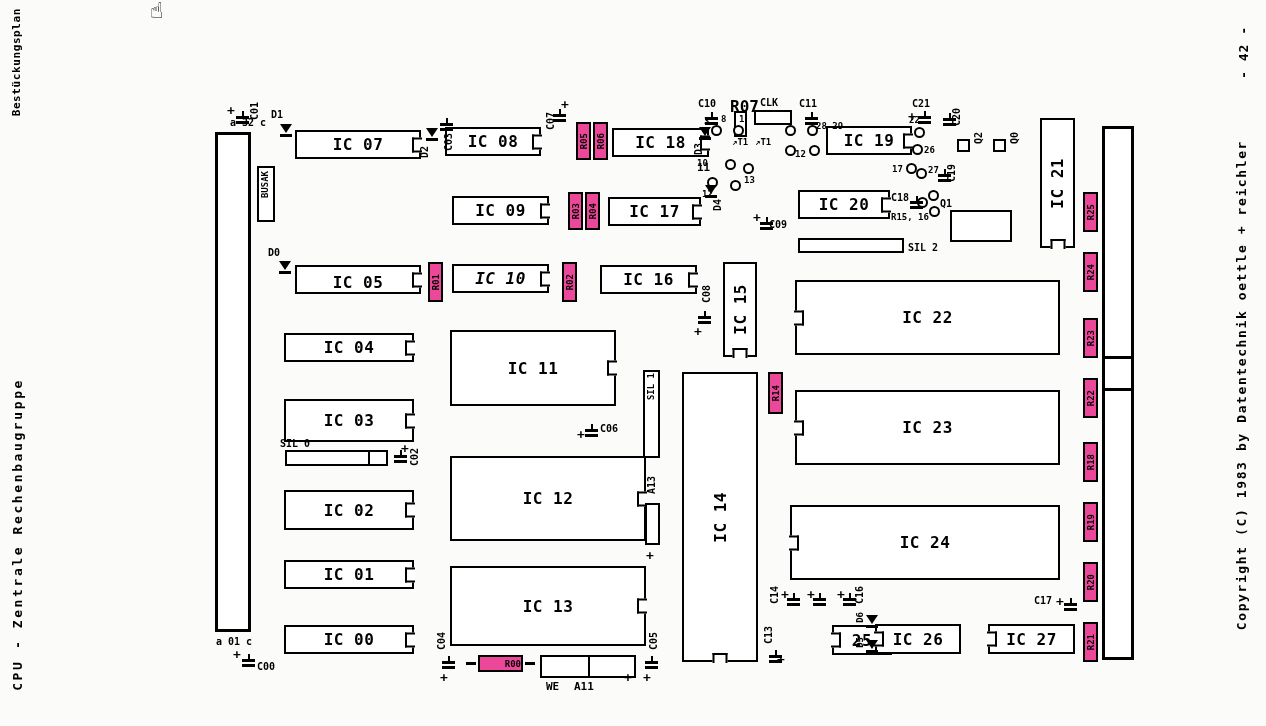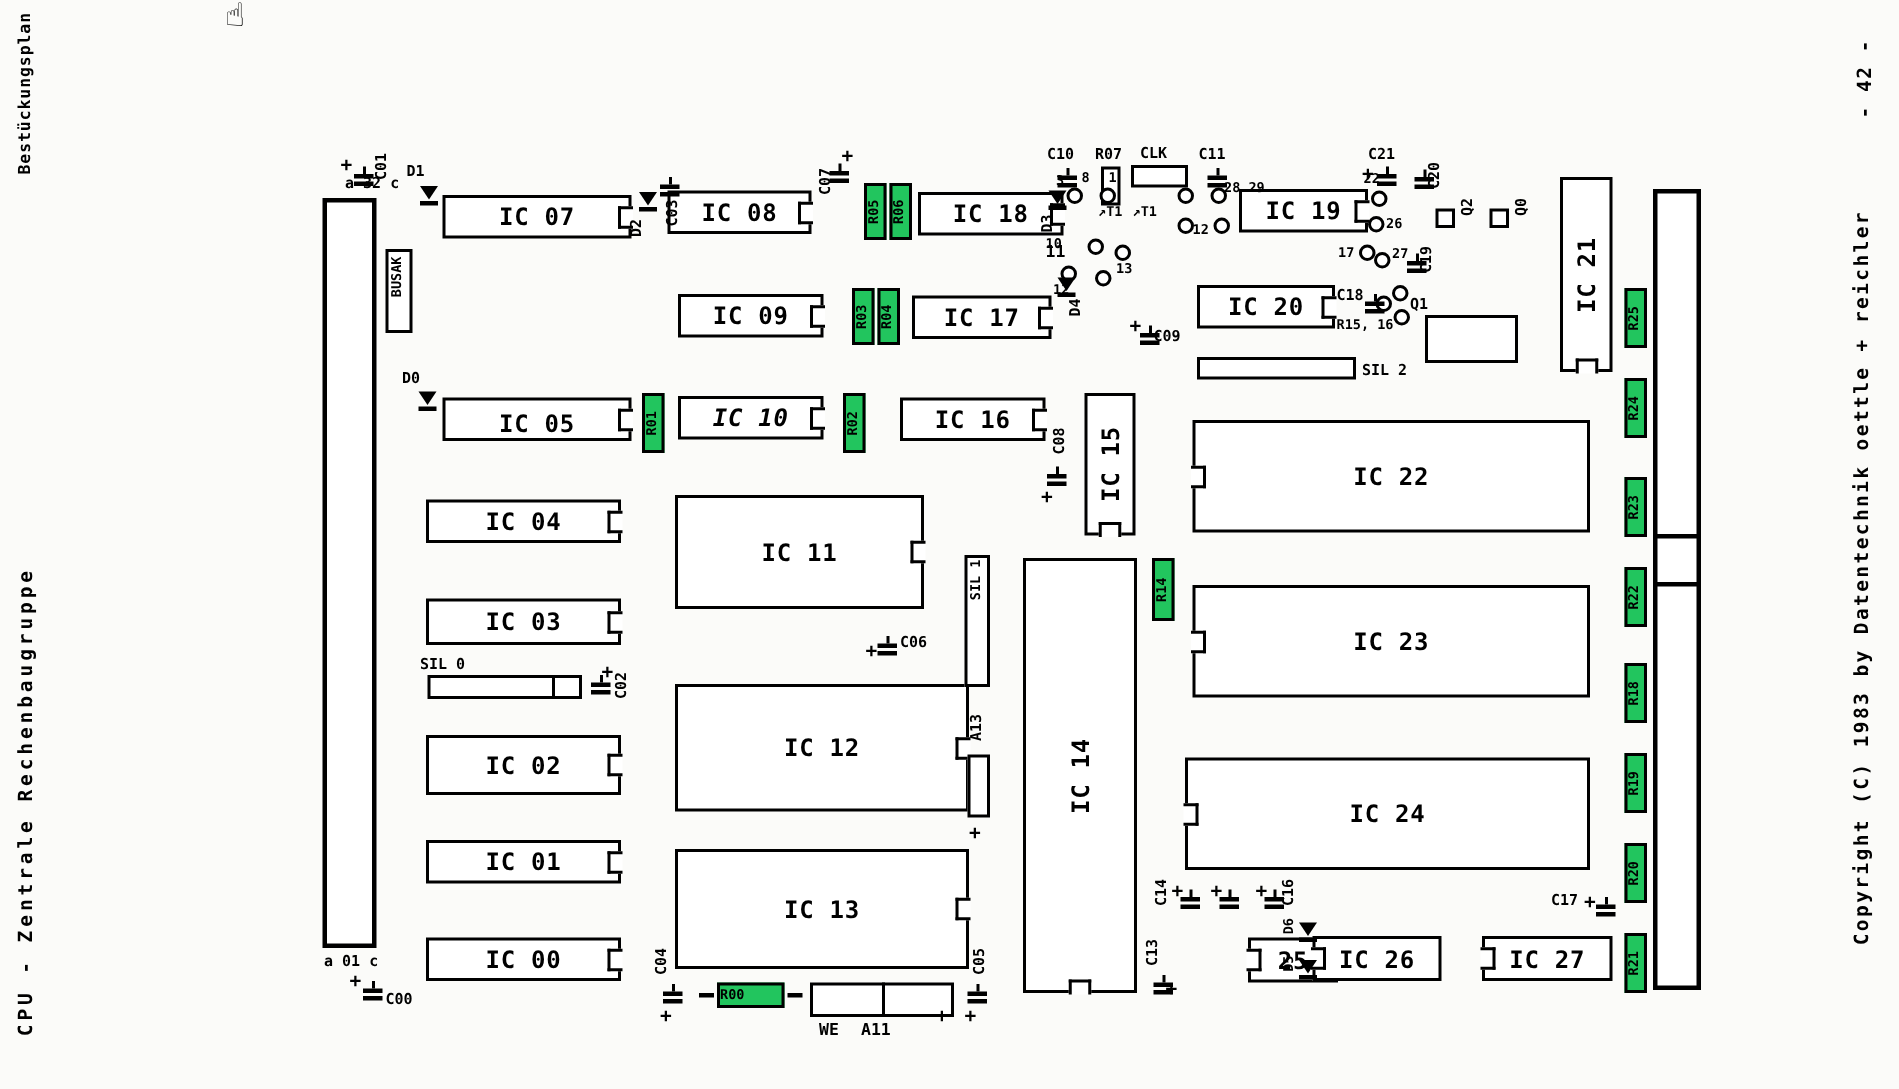--- a/index.html
+++ b/index.html
@@ -25,22 +25,22 @@
     display:flex; align-items:center; justify-content:center;
     font-weight:bold; font-size:16px; letter-spacing:0.5px;
   }
   .ic .lbl { white-space:nowrap; }
   .vtext { writing-mode:vertical-rl; transform:rotate(180deg); }
   .notch { position:absolute; background:#fff; z-index:2; display:block; }
   .notch.right  { right:-3px; top:50%; transform:translateY(-50%); width:10px; height:15px; border:2.5px solid #000; border-right:none; }
   .notch.left   { left:-3px;  top:50%; transform:translateY(-50%); width:10px; height:15px; border:2.5px solid #000; border-left:none; }
   .notch.bottom { bottom:-3px; left:50%; transform:translateX(-50%); width:15px; height:10px; border:2.5px solid #000; border-bottom:none; }
   .res {
-    background:#22c55e; border:2px solid #000; z-index:1;
-    display:flex; align-items:center; justify-content:flex-start;
+    background:#ec4899; border:2px solid #000; z-index:1;
+    display:flex; align-items:center; justify-content:flex-end;
     font-weight:bold; font-size:9px;
   }
   .box { background:#fff; border:2px solid #000; z-index:1; }
   .box.thick { border-width:3px; }
   .hline { height:2.5px; background:#000; z-index:2; }
   .vline { width:2px; background:#000; z-index:3; }
   .lbltxt { font-weight:bold; white-space:nowrap; z-index:4; line-height:1.1; }
   .circle { border:2px solid #000; border-radius:50%; background:#fff; z-index:2; }
   .square { border:2px solid #000; background:#fff; z-index:2; }
   .tp { font-weight:bold; font-size:9px; white-space:nowrap; z-index:4; }
@@ -98,21 +98,21 @@
         <i class="notch right"></i>
       </div>
       <div class="comp ic" style="left: 295px; top: 265px; width: 126px; height: 29px; align-items: flex-end;">
         <span class="lbl">IC 05</span>
         <i class="notch right"></i>
       </div>
       <div class="comp ic" style="left: 284px; top: 333px; width: 130px; height: 29px;">
         <span class="lbl">IC 04</span>
         <i class="notch right"></i>
       </div>
-      <div class="comp ic" style="left: 284px; top: 399px; width: 130px; height: 31px; text-align: right;">
+      <div class="comp ic" style="left: 284px; top: 399px; width: 130px; height: 43px; text-align: right;">
         <span class="lbl">IC 03</span>
         <i class="notch right"></i>
       </div>
       <div class="comp ic" style="left: 284px; top: 490px; width: 130px; height: 40px;">
         <span class="lbl">IC 02</span>
         <i class="notch right"></i>
       </div>
       <div class="comp ic" style="left: 284px; top: 560px; width: 130px; height: 29px;">
         <span class="lbl">IC 01</span>
         <i class="notch right"></i>
@@ -229,21 +229,21 @@
         <i class="b2"></i>
         <i class="st"></i>
       </div>
       <div class="comp lbltxt" style="left: 694px; top: 325px; font-size: 13px;">+</div>
       <div class="comp lbltxt" style="left: 698px; top: 98px; font-size: 10px;">C10</div>
       <div class="comp cap" style="left: 705px; top: 112px;">
         <i class="b1"></i>
         <i class="b2"></i>
         <i class="st"></i>
       </div>
-      <div class="comp lbltxt" style="left: 730px; top: 98px; font-size: 10px;">R07</div>
+      <div class="comp lbltxt" style="left: 730px; top: 98px; font-size: 16px;">R07</div>
       <div class="comp box" style="left: 734px; top: 111px; width: 13px; height: 26px;"></div>
       <div class="comp lbltxt" style="left: 760px; top: 97px; font-size: 10px;">CLK</div>
       <div class="comp box" style="left: 754px; top: 110px; width: 38px; height: 15px;"></div>
       <div class="comp lbltxt" style="left: 799px; top: 98px; font-size: 10px;">C11</div>
       <div class="comp cap" style="left: 805px; top: 112px;">
         <i class="b1"></i>
         <i class="b2"></i>
         <i class="st"></i>
       </div>
       <div class="comp lbltxt" style="left: 704px; top: 117px; font-size: 9px;">3</div>

